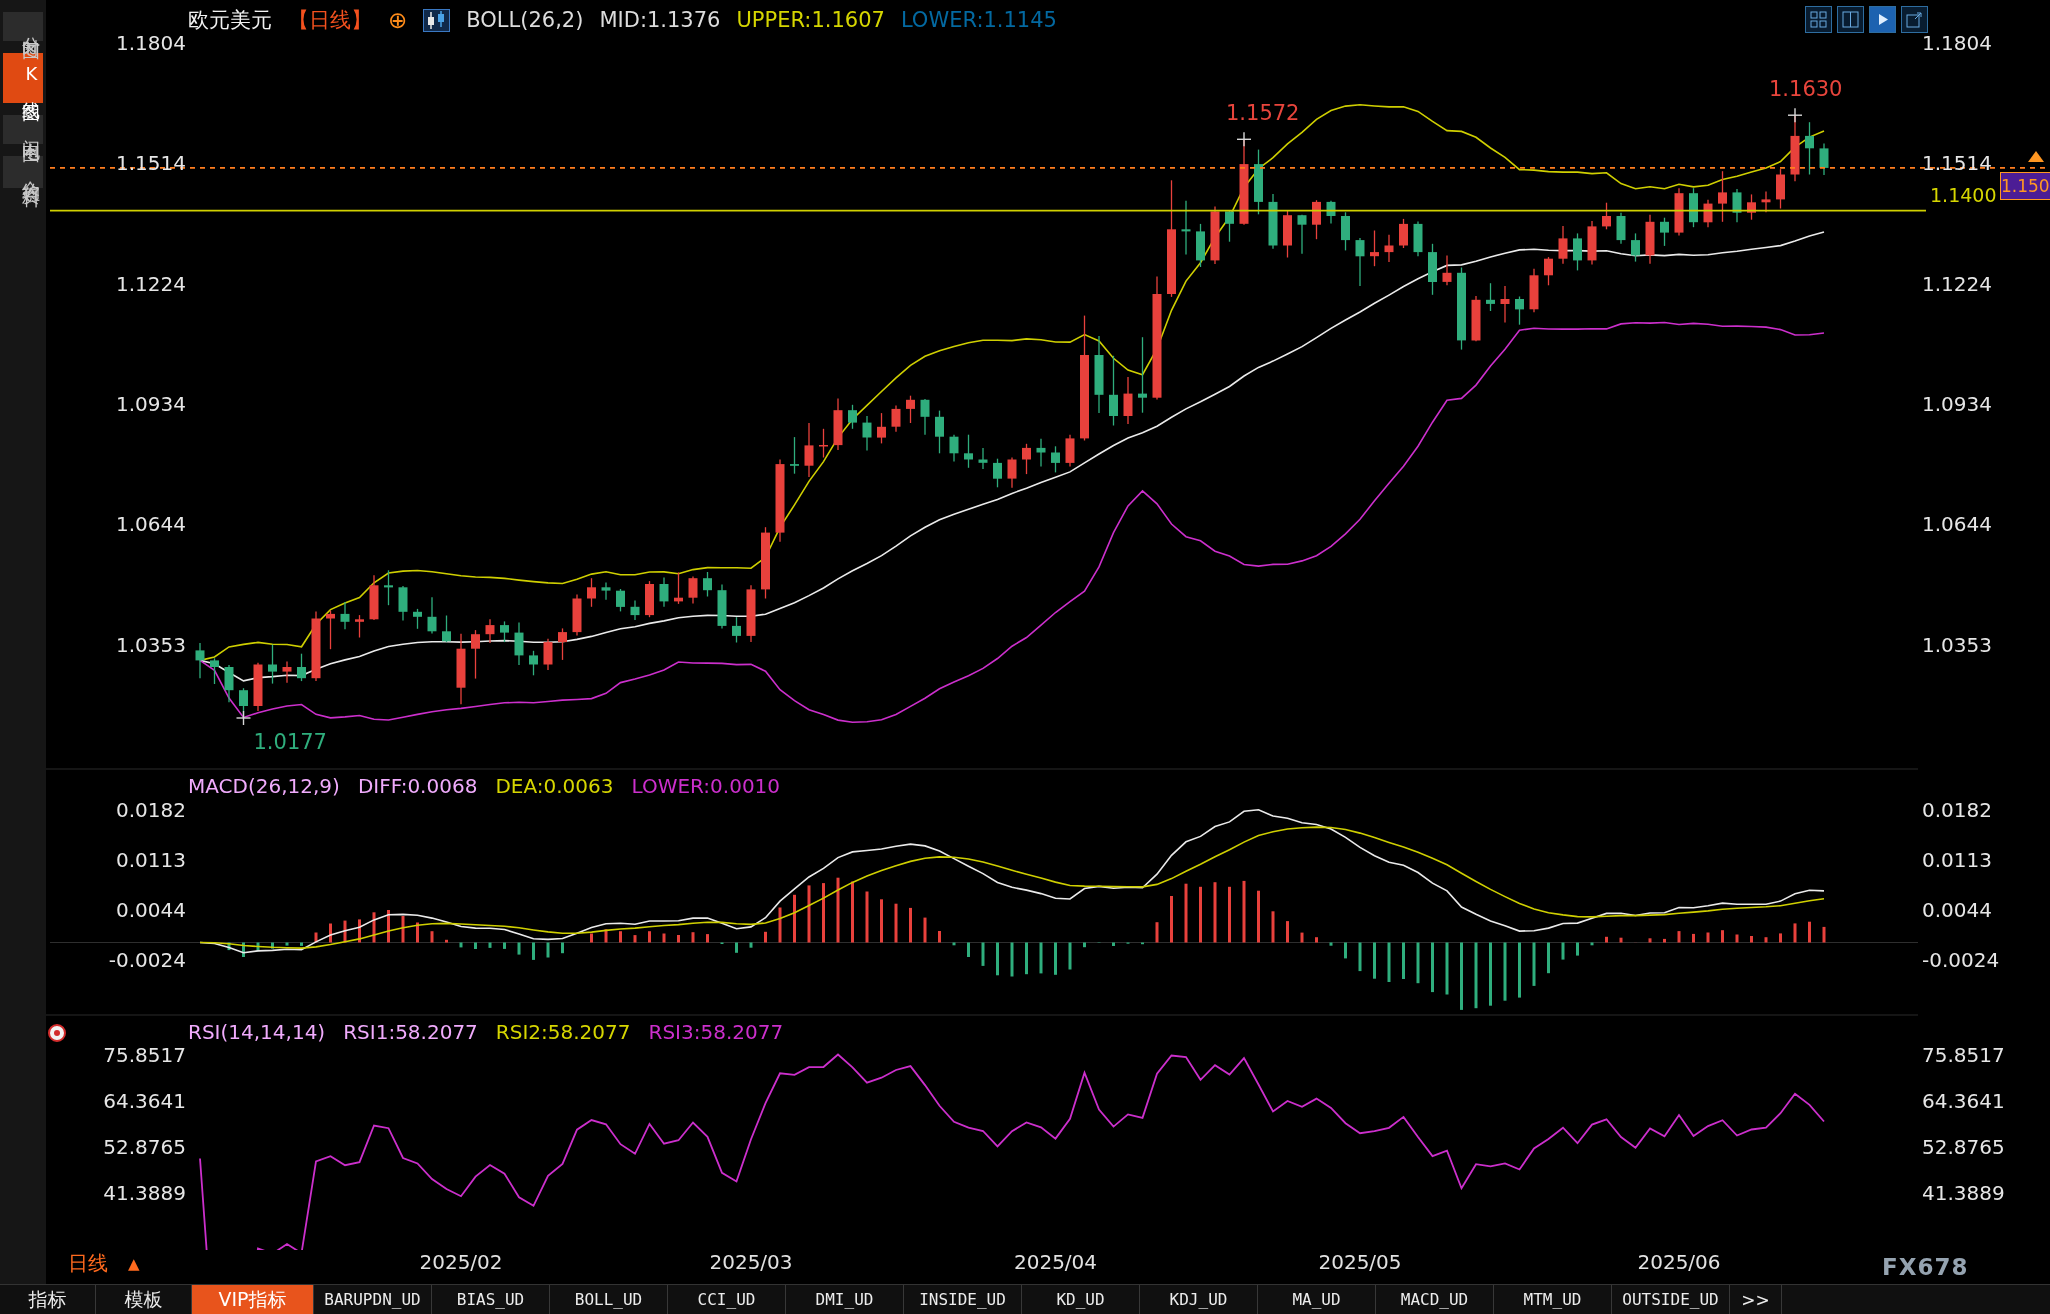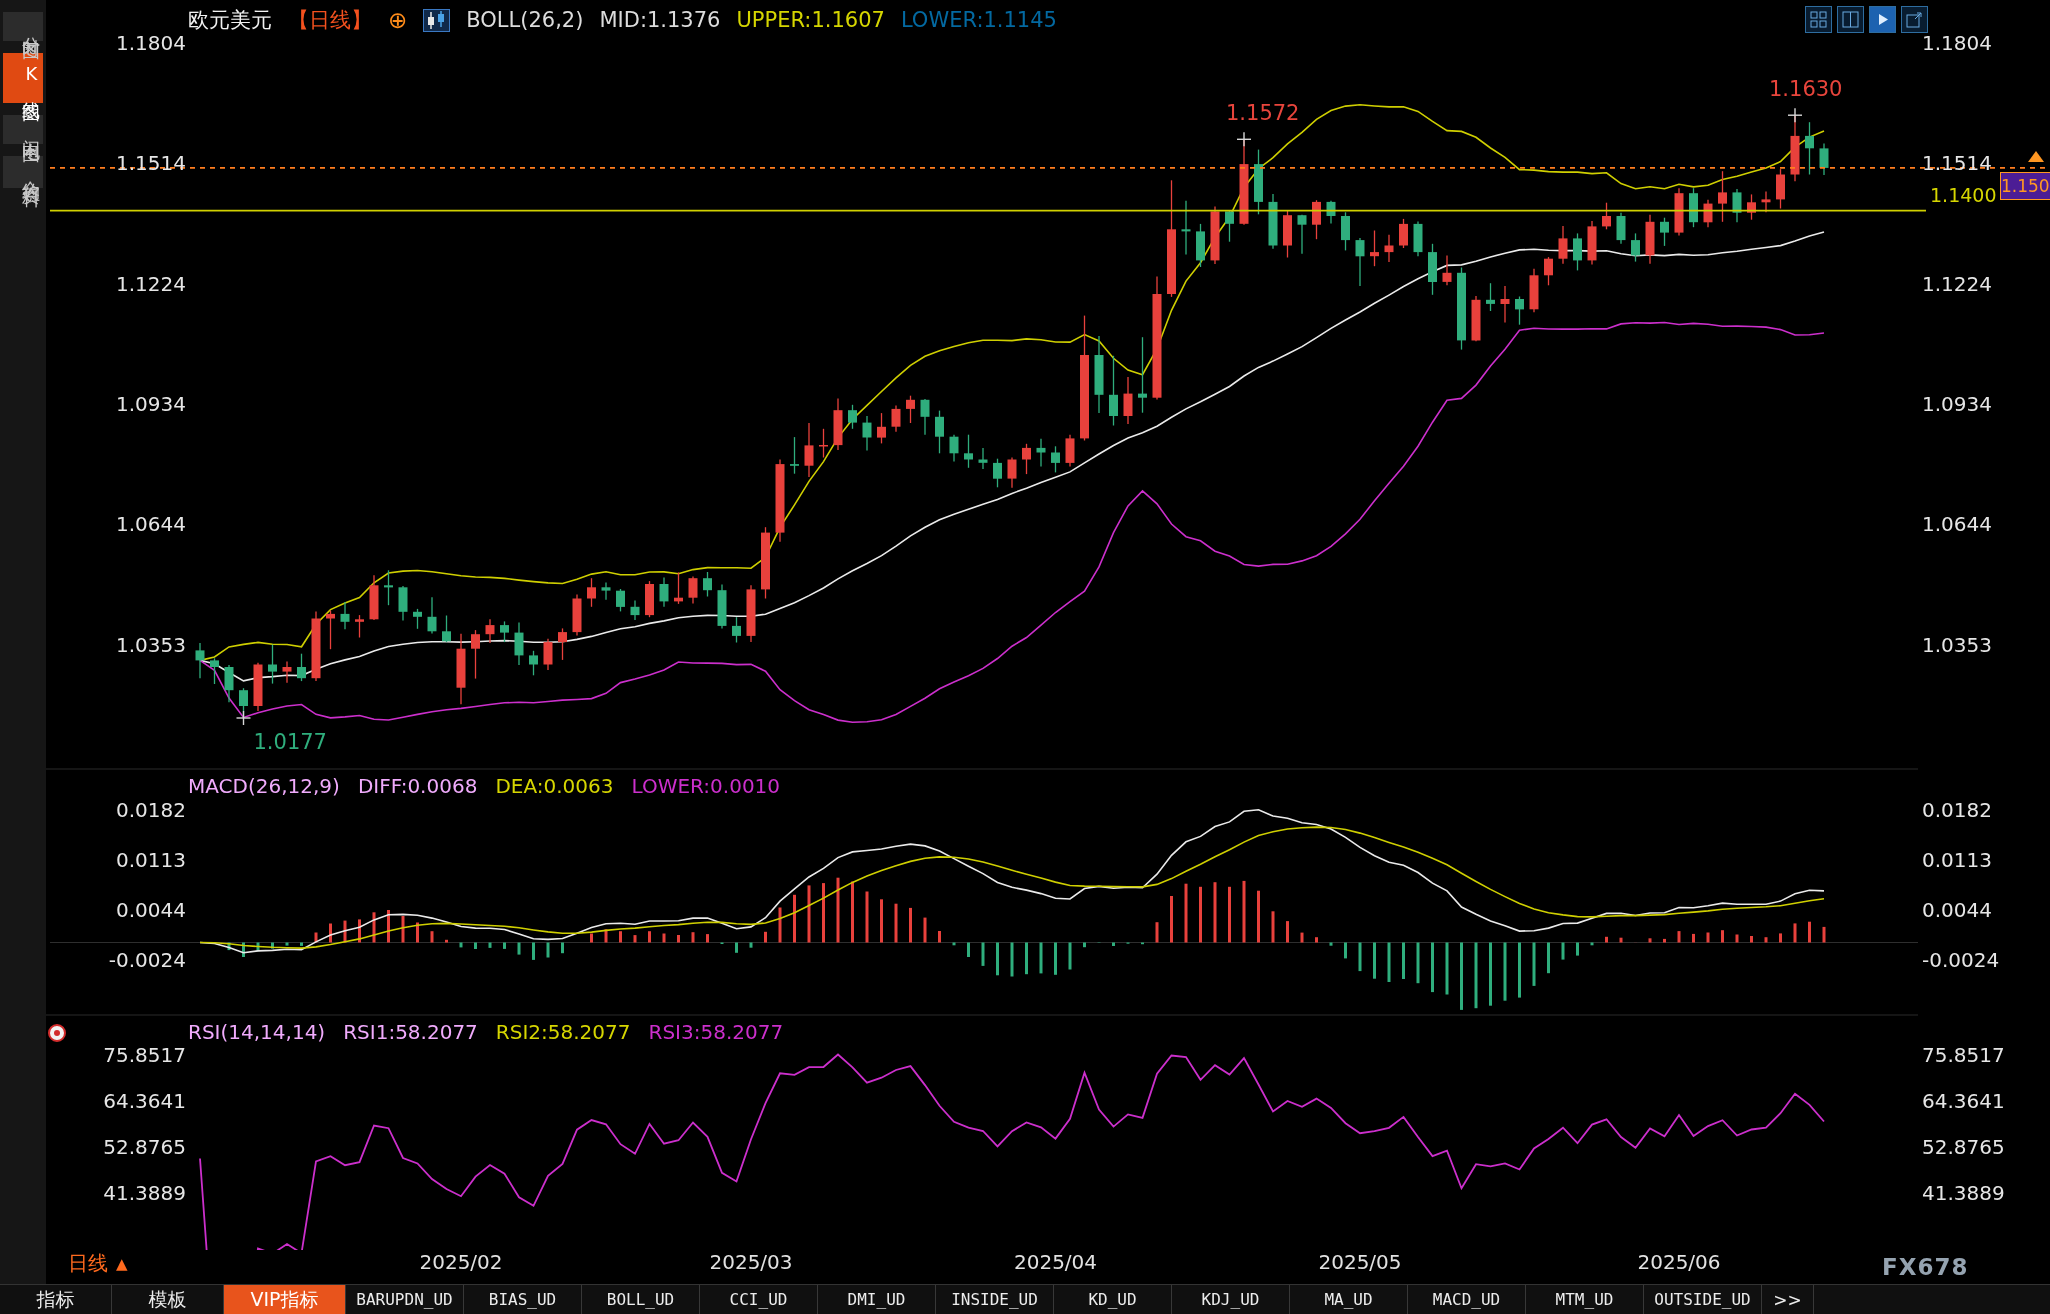--- a/index.html
+++ b/index.html
@@ -50,33 +50,33 @@
 
   .price-anno{position:absolute;font-size:21px;z-index:5;white-space:nowrap}
 
   #price-tag{position:absolute;left:2000px;width:56px;height:28px;border:1px solid #ff9722;
     background:#4c1d95;color:#ff9722;font-size:17px;line-height:26px;text-align:center;z-index:7}
   #price-marker{position:absolute;left:2028px;width:0;height:0;border-left:8px solid transparent;
     border-right:8px solid transparent;border-bottom:11px solid #ff9722;z-index:7}
   #hline-label{position:absolute;left:1930px;color:#d6d600;font-size:19px;z-index:7}
 
   .month-label{position:absolute;top:1250px;width:120px;text-align:center;font-size:20px;color:#e2e2e2;z-index:5}
-  #period-badge{position:absolute;left:68px;top:1250px;display:flex;gap:8px;align-items:center;
+  #period-badge{position:absolute;left:68px;top:1250px;display:flex;gap:20px;align-items:center;
     color:#ff6a1e;font-size:20px;z-index:5;cursor:pointer}
   #period-badge .caret{font-size:15px}
 
   #watermark{position:absolute;left:1882px;top:1254px;font-size:23px;font-weight:bold;
     color:#95a3b0;letter-spacing:1px;z-index:5}
 
   
   #bottom-bar{position:absolute;left:0;top:1284px;width:2050px;height:30px;background:#101010;
     border-top:1px solid #333;display:flex;align-items:stretch;z-index:8}
   .bb-tab{display:flex;align-items:center;justify-content:center;border-right:1px solid #383838;
     color:#ececec;cursor:pointer}
-  .bb-tab.zh{width:112px;font-size:19px}
+  .bb-tab.zh{width:96px;font-size:19px}
   .bb-tab.vip{width:122px;background:#e8541c;color:#fff}
   .bb-tab.ind{width:118px;font-family:"DejaVu Sans Mono","Liberation Mono",monospace;font-size:16px}
   .bb-tab.more{width:52px;font-size:17px}
 </style>
 </head>
 <body>
 
 <div id="stage">
 
   <svg id="chart" width="2050" height="1314" viewBox="0 0 2050 1314">

